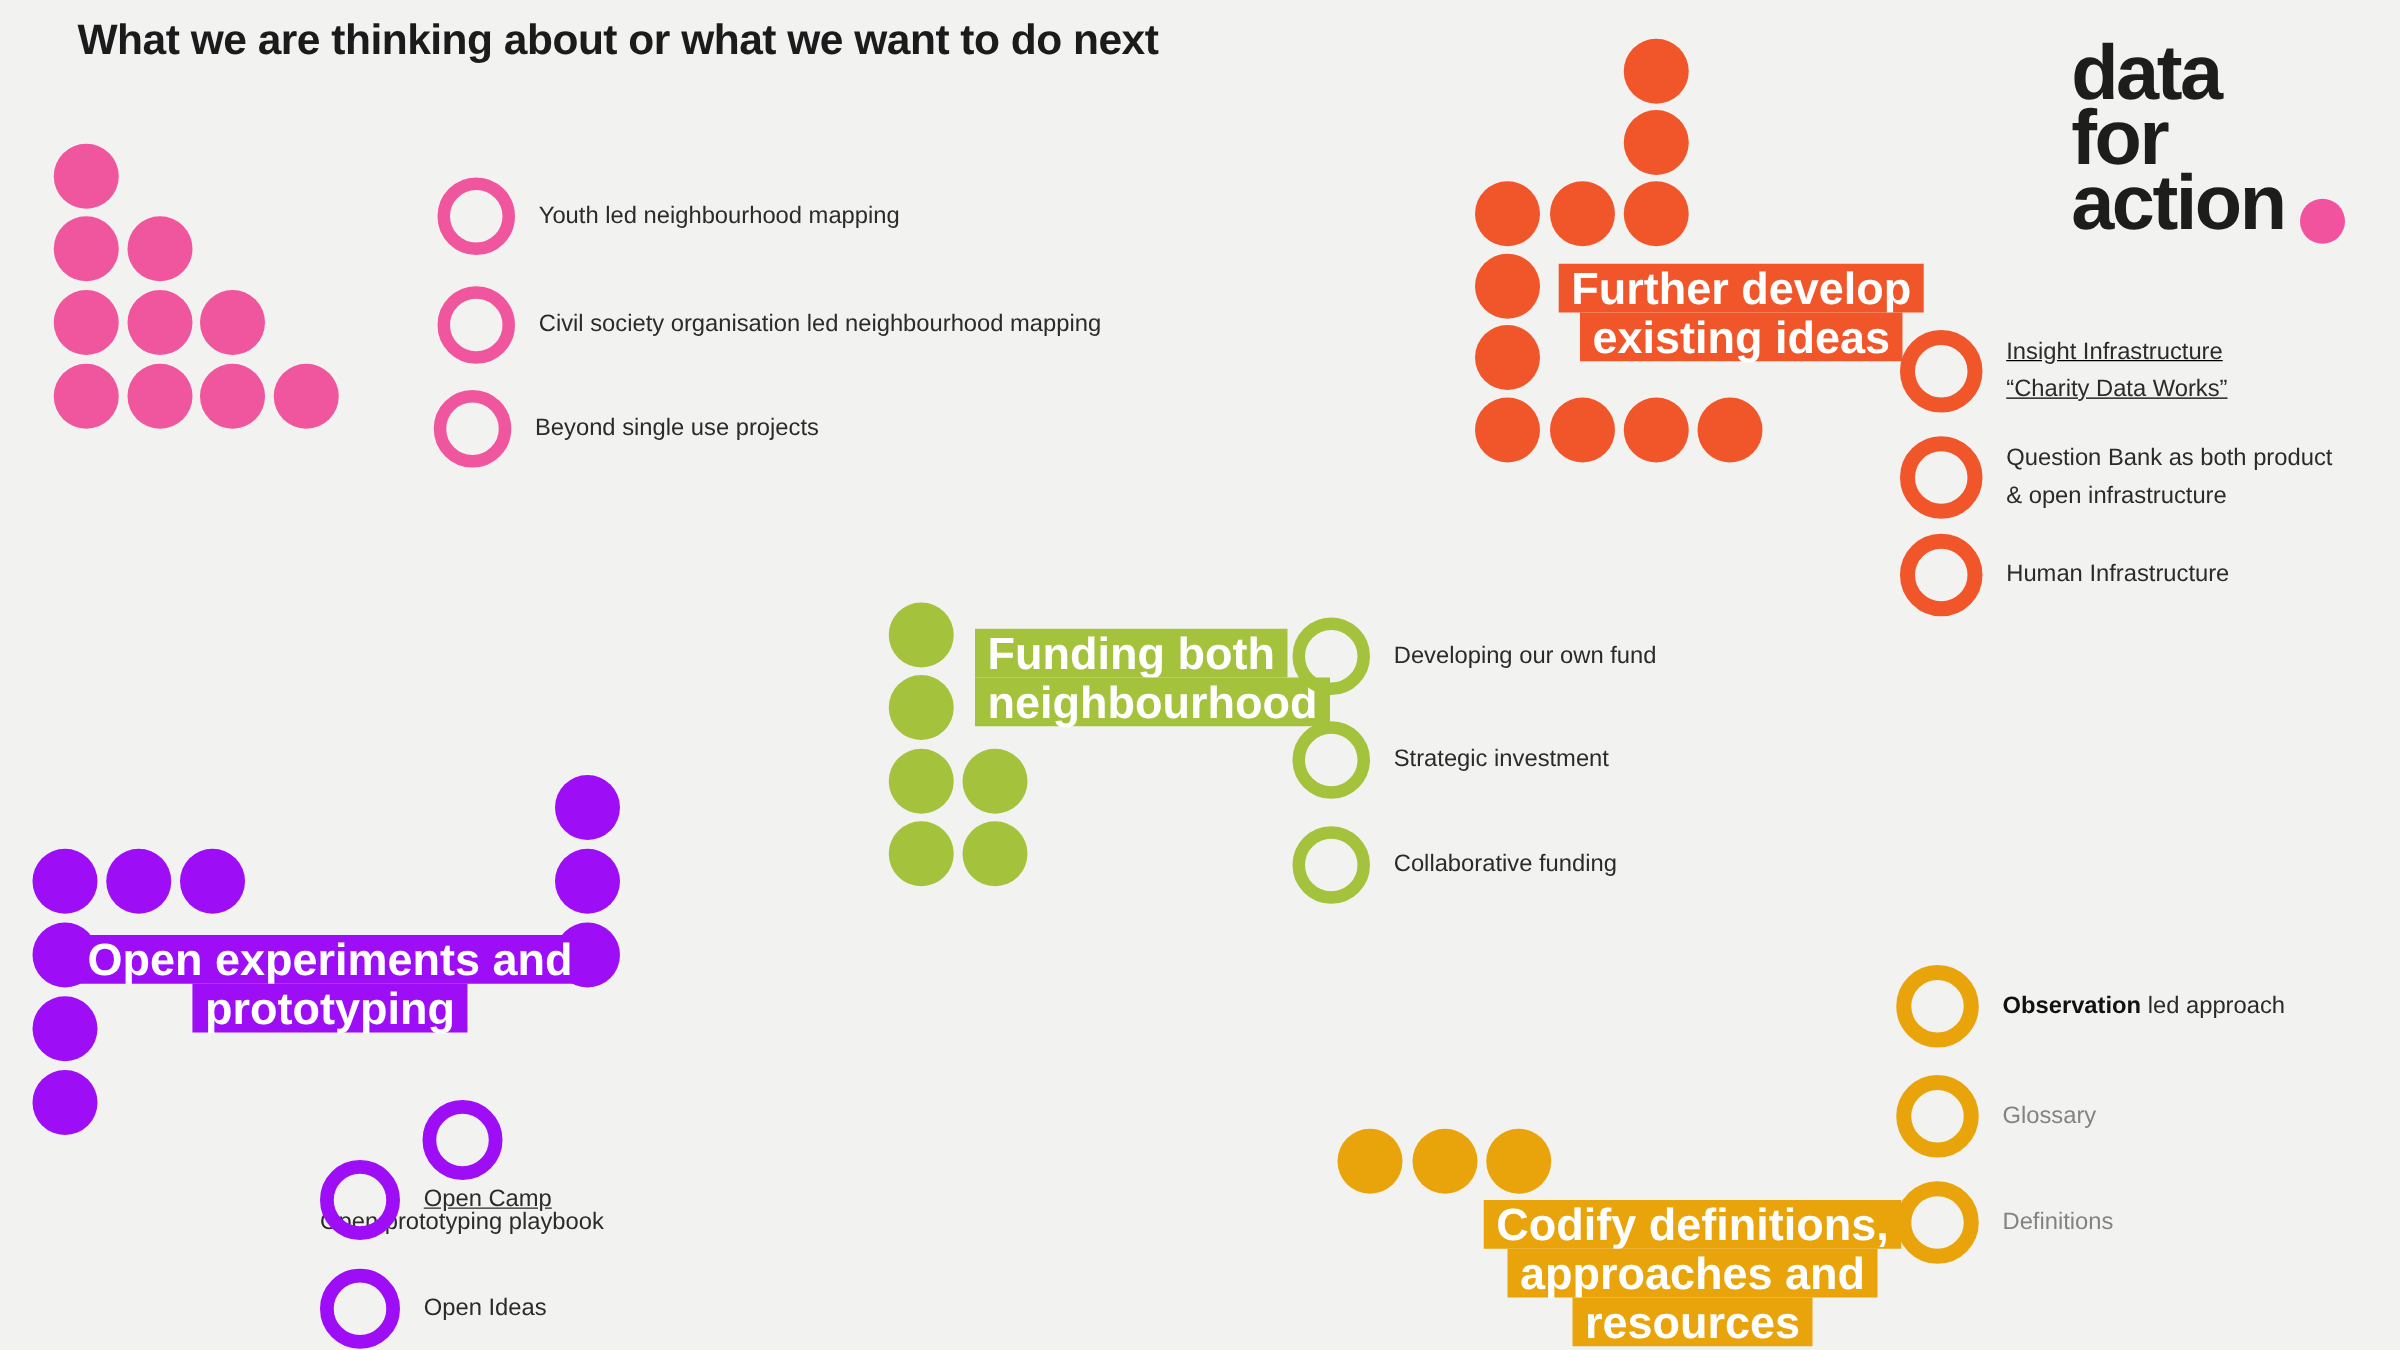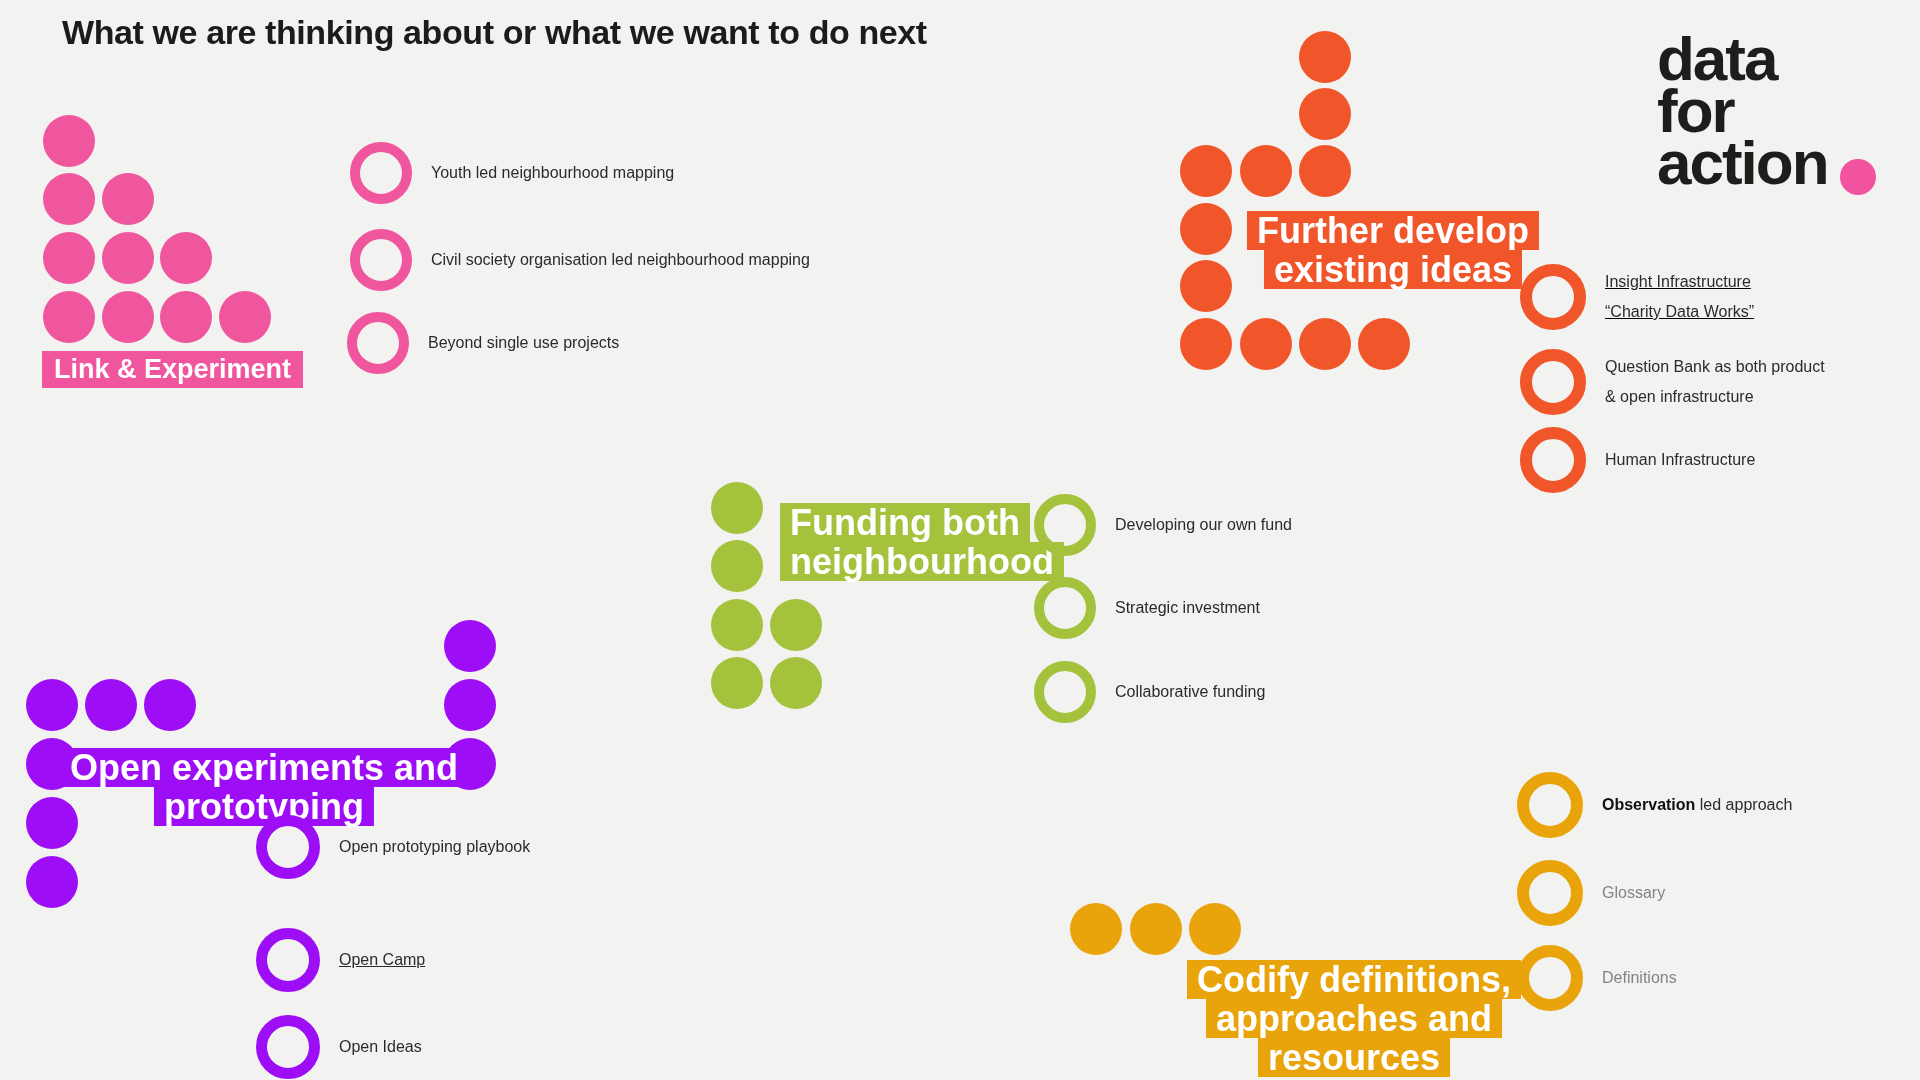--- a/index.html
+++ b/index.html
@@ -20,21 +20,21 @@
   .clabel.centered{transform:translateX(-50%);text-align:center;}
   .clabel .bg{display:inline-block;background:var(--c);color:#ffffff;font-weight:bold;
               font-size:36px;line-height:35px;padding:2px 10px;}
   .c-pink .clabel .bg{font-size:27px;line-height:33px;padding:2px 12px;}
 
   .item{position:absolute;display:flex;align-items:center;gap:19px;height:68px;}
   .ring{flex:0 0 auto;width:62px;height:62px;border:10px solid var(--c);
         border-radius:50%;box-sizing:border-box;background:transparent;}
   .c-orange .ring,.c-amber .ring{width:66px;height:66px;border-width:12px;}
   .c-purple .ring{width:64px;height:64px;border-width:11px;}
-  .itext{font-size:16px;line-height:30px;color:#2b2b2b;white-space:nowrap;}
+  .itext{font-size:19px;line-height:30px;color:#2b2b2b;white-space:nowrap;}
   .itext b{color:#111111;}
   .muted .itext{color:#838383;}
   .u{text-decoration:underline;}
 </style>
 </head>
 <body>
 
 <div class="canvas" style="background: rgb(242, 242, 240);">
 
   <div class="title">What we are thinking about or what we want to do next</div>
@@ -45,23 +45,20 @@
         <div class="dot" style="left: 43px; top: 173px;"></div>
         <div class="dot" style="left: 102px; top: 173px;"></div>
         <div class="dot" style="left: 43px; top: 232px;"></div>
         <div class="dot" style="left: 102px; top: 232px;"></div>
         <div class="dot" style="left: 160px; top: 232px;"></div>
         <div class="dot" style="left: 43px; top: 291px;"></div>
         <div class="dot" style="left: 102px; top: 291px;"></div>
         <div class="dot" style="left: 160px; top: 291px;"></div>
         <div class="dot" style="left: 219px; top: 291px;"></div>
       </div>
-    <div class="clabel" style="left:42px;top:351px;">
-      <div><span class="bg">Link &amp; Experiment</span></div>
-    </div>
     <div class="item" style="left:350px;top:139px;">
       <span class="ring"></span>
       <div class="itext">
           <div>Youth led neighbourhood mapping</div>
         </div>
     </div>
     <div class="item" style="left:350px;top:226px;">
       <span class="ring"></span>
       <div class="itext">
           <div>Civil society organisation led neighbourhood mapping</div>
@@ -157,21 +154,21 @@
         <div class="dot" style="left: 26px; top: 797px;"></div>
         <div class="dot" style="left: 26px; top: 856px;"></div>
         <div class="dot" style="left: 444px; top: 620px;"></div>
         <div class="dot" style="left: 444px; top: 679px;"></div>
         <div class="dot" style="left: 444px; top: 738px;"></div>
       </div>
     <div class="clabel centered" style="left:264px;top:748px;">
       <div><span class="bg">Open experiments and</span></div>
       <div><span class="bg">prototyping</span></div>
     </div>
-    <div class="item" style="left:256px;top:813px;">
+    <div class="item" style="left:256px;top:880px;flex-direction:column;">
       <span class="ring"></span>
       <div class="itext">
           <div>Open prototyping playbook</div>
         </div>
     </div>
     <div class="item" style="left:256px;top:926px;">
       <span class="ring"></span>
       <div class="itext">
           <div class="u">Open Camp</div>
         </div>

